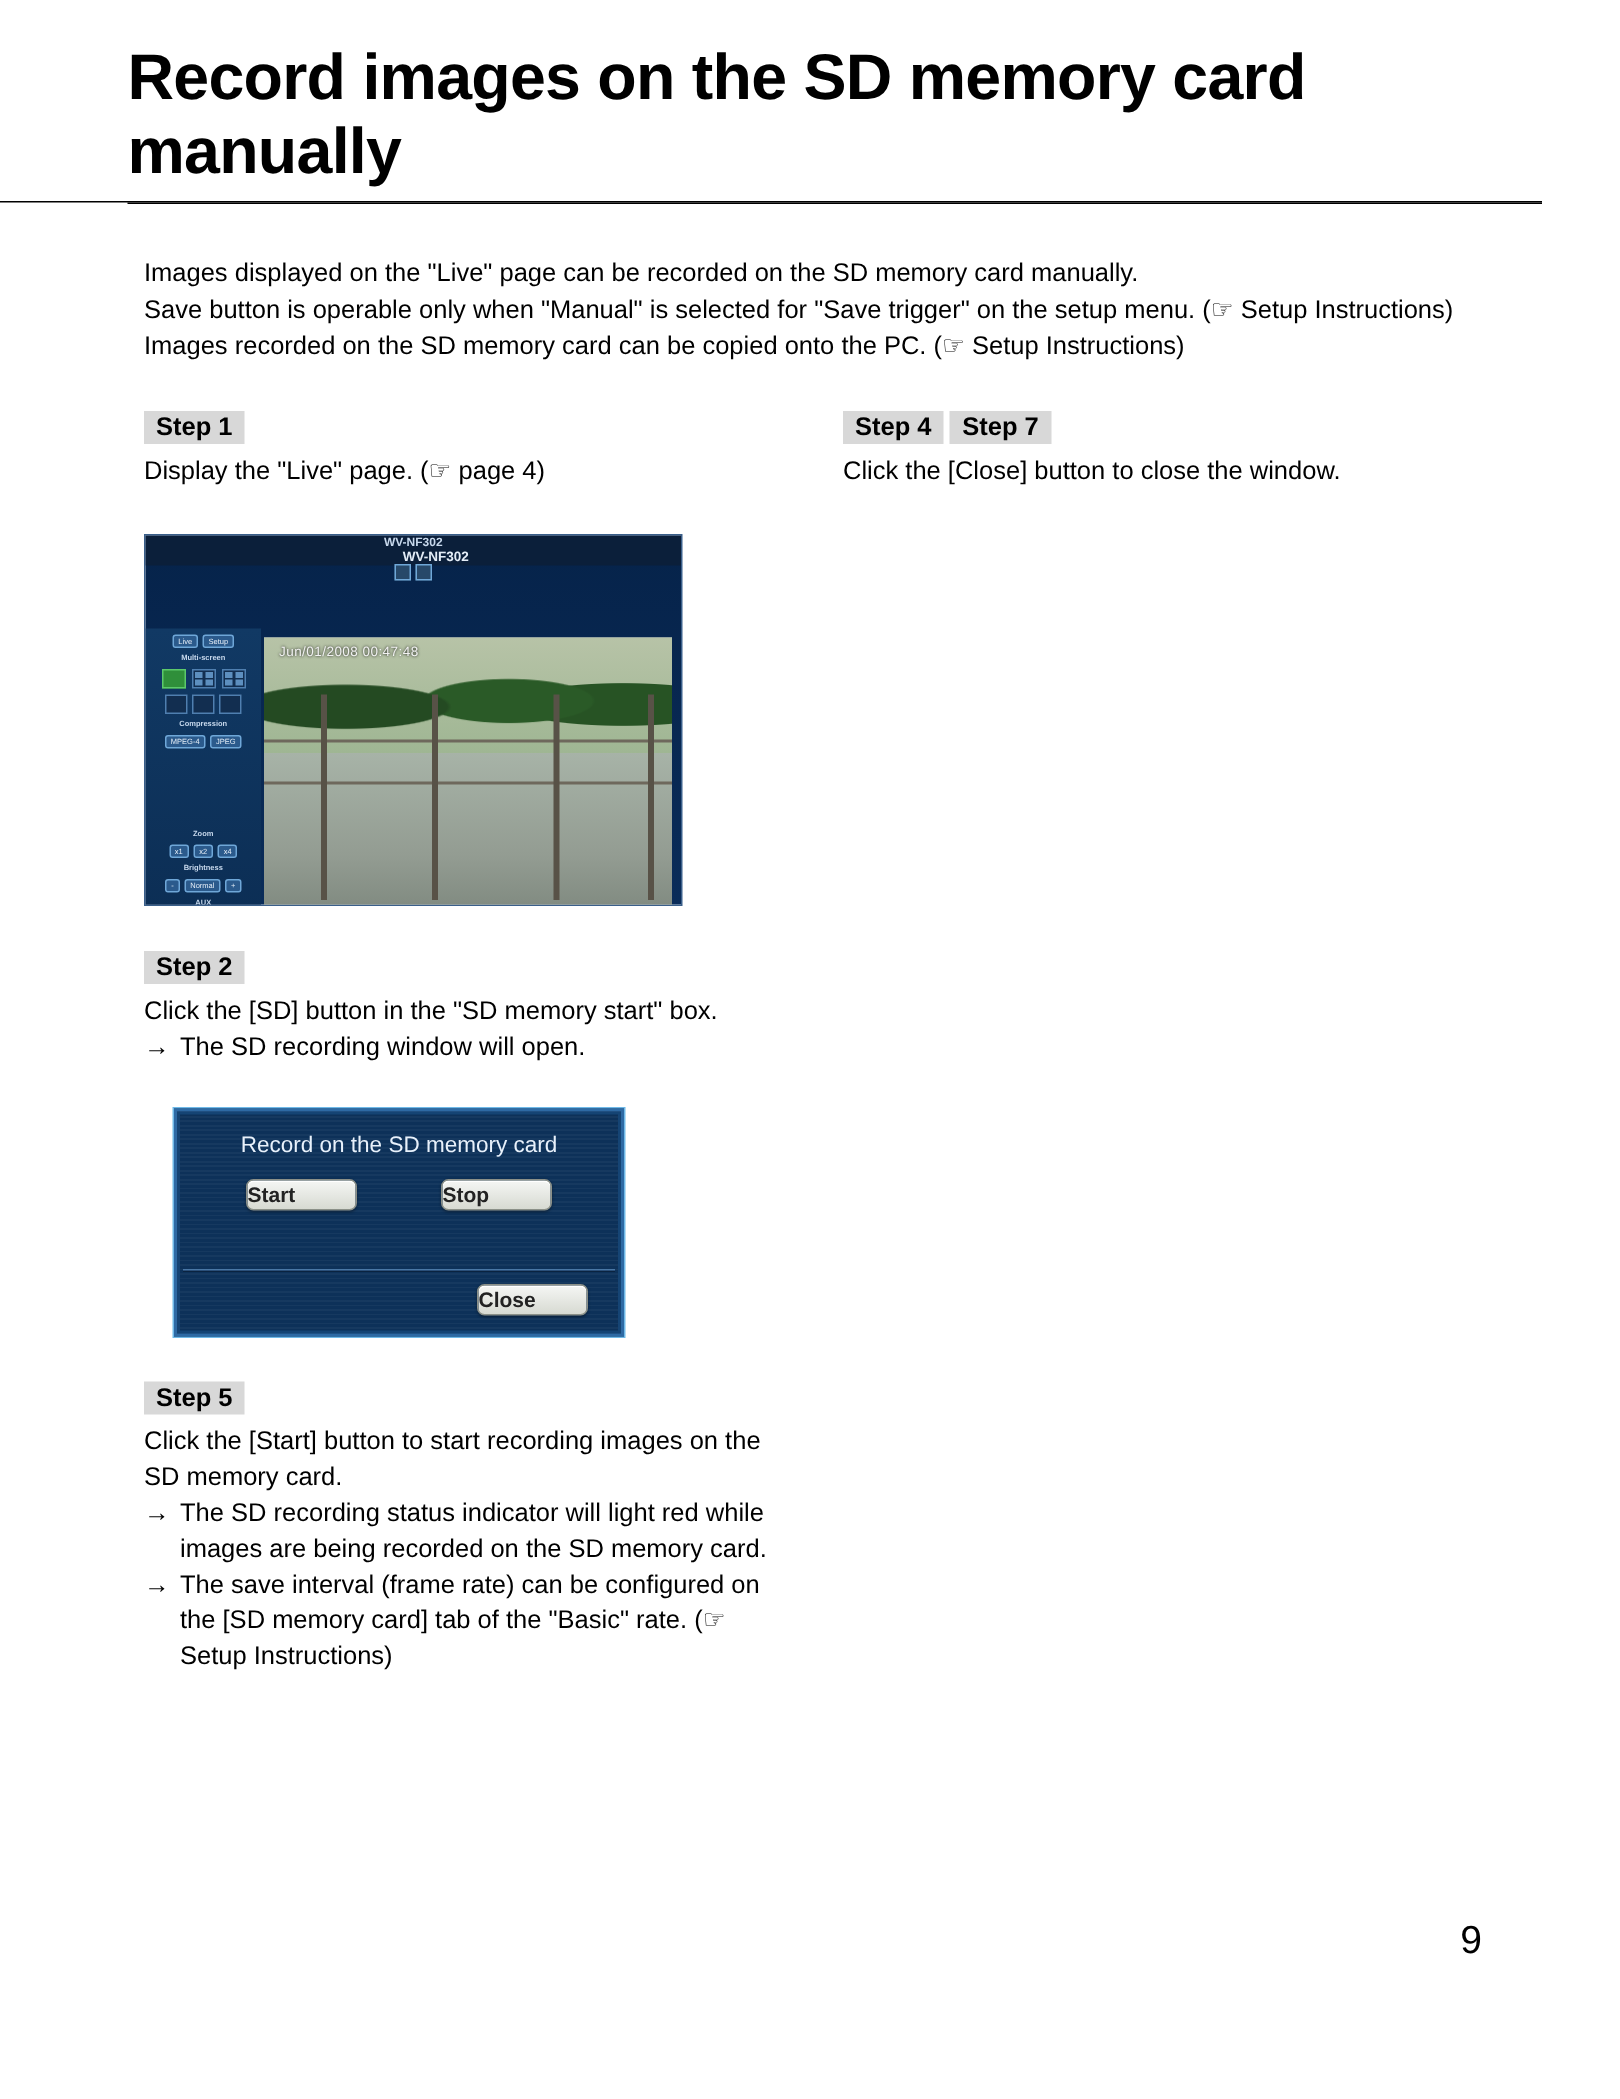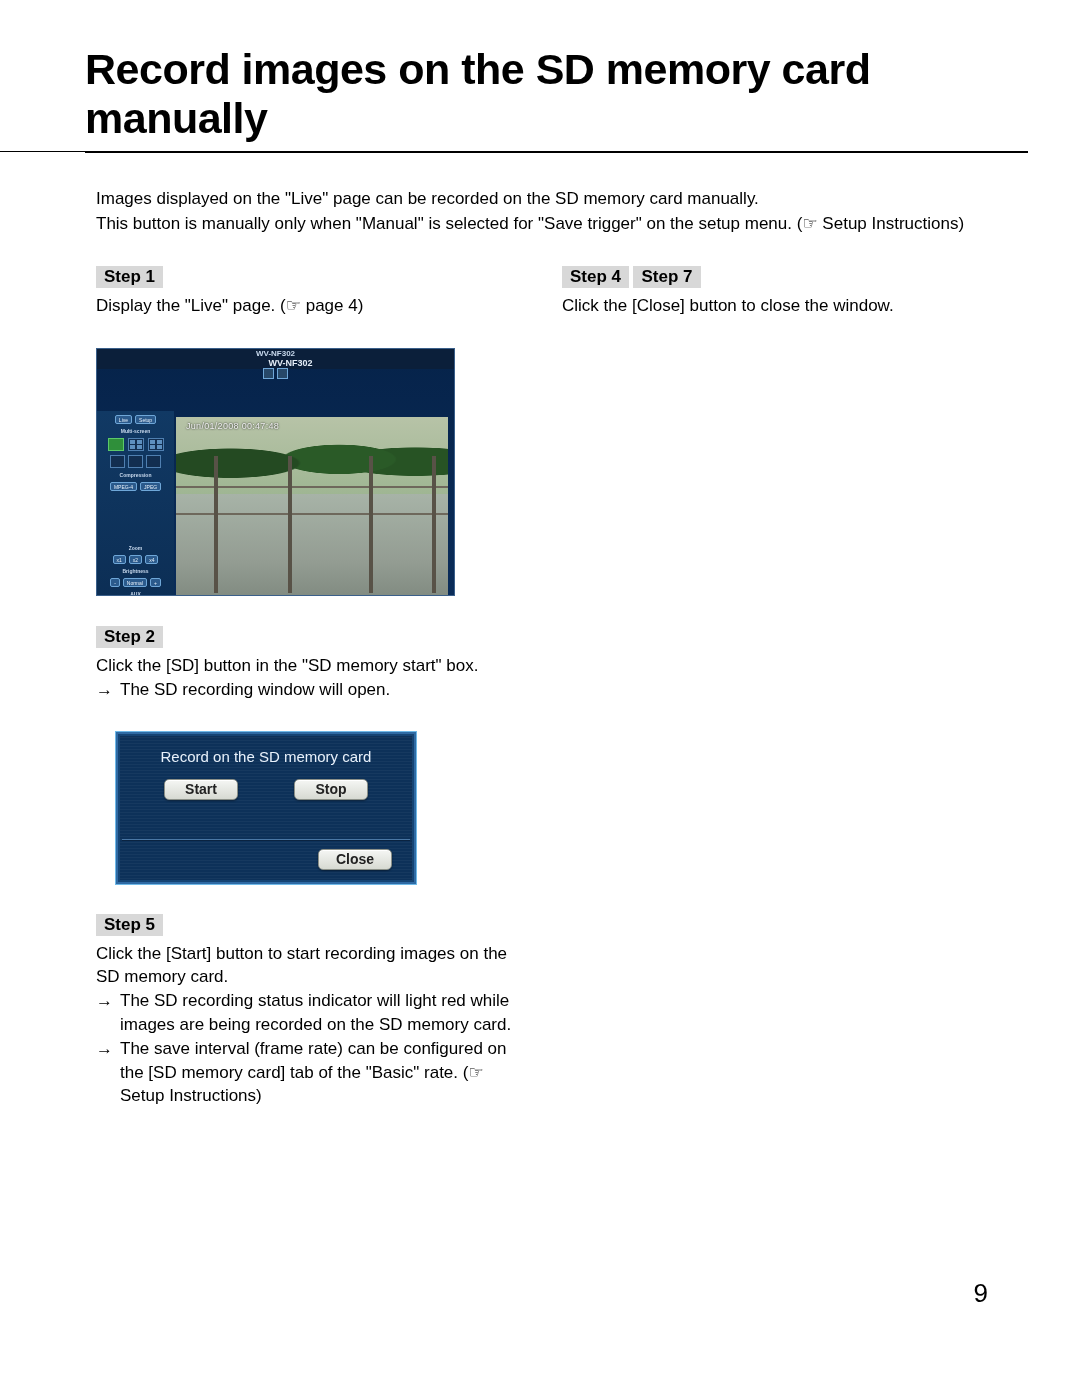--- a/index.html
+++ b/index.html
@@ -1,20 +1,20 @@
 <!DOCTYPE html>
 <html><head>
 <meta charset="utf-8">
 <style>
   * { box-sizing: border-box; }
   html, body { margin:0; padding:0; background:#fff; color:#000;
     font-family: Arial, Helvetica, sans-serif; }
   .page {
     width:1028px; height:1399px; position:relative; background:#fff;
-    padding-top:45px;
+    padding-top:28px;
   }
   .heading {
     font-size:43px; font-weight:900; letter-spacing:-0.5px;
     font-family: "Arial Black", Arial, sans-serif;
     padding-left:85px; padding-bottom:8px;
   }
   .rule-full { border-top:1.5px solid #000; width:100%; }
   .rule-content { border-top:1.5px solid #000; margin-left:85px; }
   .intro { padding:34px 30px 0 96px; font-size:17px; line-height:1.45; }
   .columns { display:flex; padding:30px 30px 0 96px; gap:30px; }
@@ -88,40 +88,43 @@
     box-shadow: inset 0 0 0 2px #154474, 0 0 0 1px #6fb9e8;
     position:relative;
     background-image: repeating-linear-gradient(0deg, rgba(255,255,255,.04) 0 1px, transparent 1px 3px);
   }
   .fig2-title { color:#e8f1fb; text-align:center; font-size:15px; padding-top:14px; }
   .fig2-row { display:flex; justify-content:center; gap:56px; margin-top:14px; }
   .fig2-btn {
     background: linear-gradient(#f5f6f4,#d7dad2);
     border:1px solid #8b9088; border-radius:5px;
     font-weight:bold; color:#222; font-size:14px;
-    width:74px; height:21px; line-height:19px; text-align:center;
+    width:74px; height:21px; line-height:19px; 
     box-shadow: 0 1px 0 #fff inset, 0 1px 2px rgba(0,0,0,.4);
   }
   .fig2-line { position:absolute; left:4px; right:4px; bottom:42px; height:1px;
     background:#4a77a5; box-shadow:0 1px 0 #0a2340; }
   .fig2-close { position:absolute; right:22px; bottom:12px; }
 </style>
 </head>
 <body>
 
 <div class="page">
 
   <div class="heading">Record images on the SD memory card manually</div>
   <div class="rule-full"></div>
   <div class="rule-content"></div>
 
   <div class="intro">
     <div><span>Images displayed on the "Live" page can be recorded on the SD memory card manually.</span></div>
     <div>
-      <span>This button is manually only when "Manual" is selected for "Save trigger" on the setup menu. (</span><span class="pointer">☞</span><span> Setup Instructions)</span>
+      <span>Save button is operable only when "Manual" is selected for "Save trigger" on the setup menu. (</span><span class="pointer">☞</span><span> Setup Instructions)</span>
+    </div>
+    <div>
+      <span>Images recorded on the SD memory card can be copied onto the PC. (</span><span class="pointer">☞</span><span> Setup Instructions)</span>
     </div>
   </div>
 
   <div class="columns">
 
     <div class="col">
 
       <div class="step-tag">Step 1</div>
       <div class="step-body">
         <span>Display the "Live" page. (</span><span class="pointer">☞</span><span> page 4)</span>

